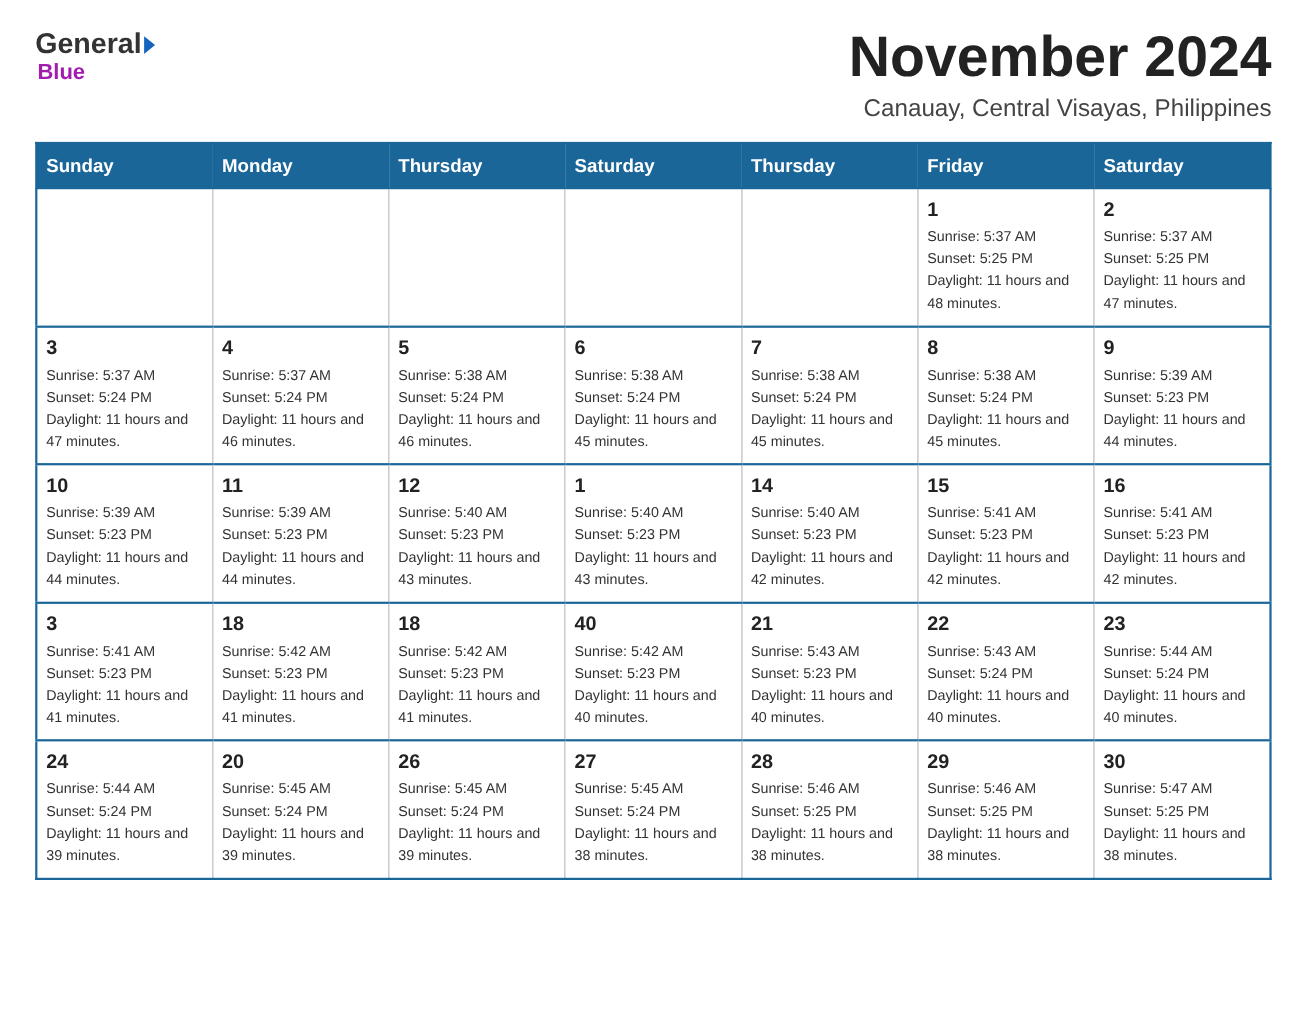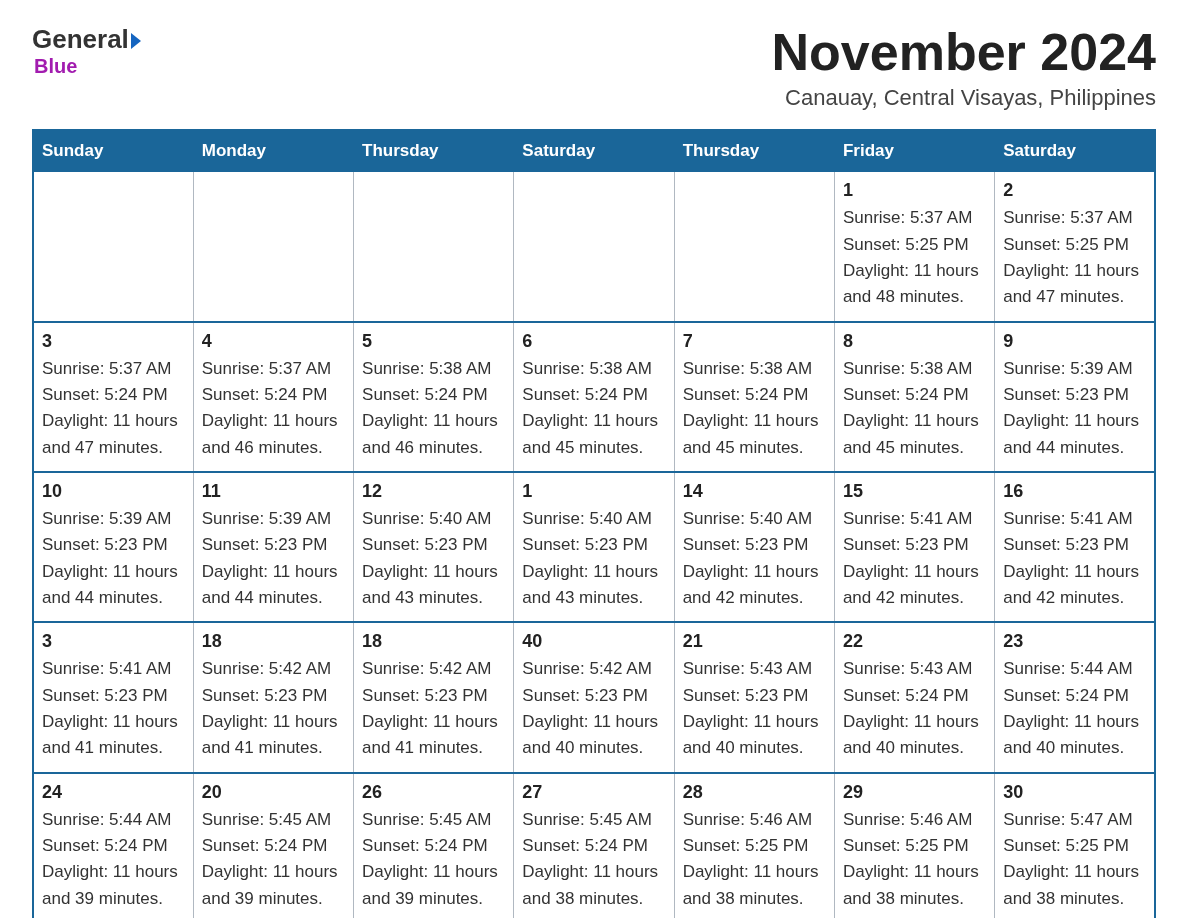--- a/index.html
+++ b/index.html
@@ -82,21 +82,21 @@
       background: #fff;
     }
     .day-number {
       font-size: 18px;
       font-weight: bold;
       color: #222;
       display: block;
       margin-bottom: 4px;
     }
     .day-info {
-      font-size: 17px;
+      font-size: 13px;
       color: #333;
       line-height: 1.55;
     }
     .empty-cell {
       background: #f8f8f8;
     }
     tr:not(:first-child) td {
       border-top: 2px solid #1a6699;
     }
   </style>

